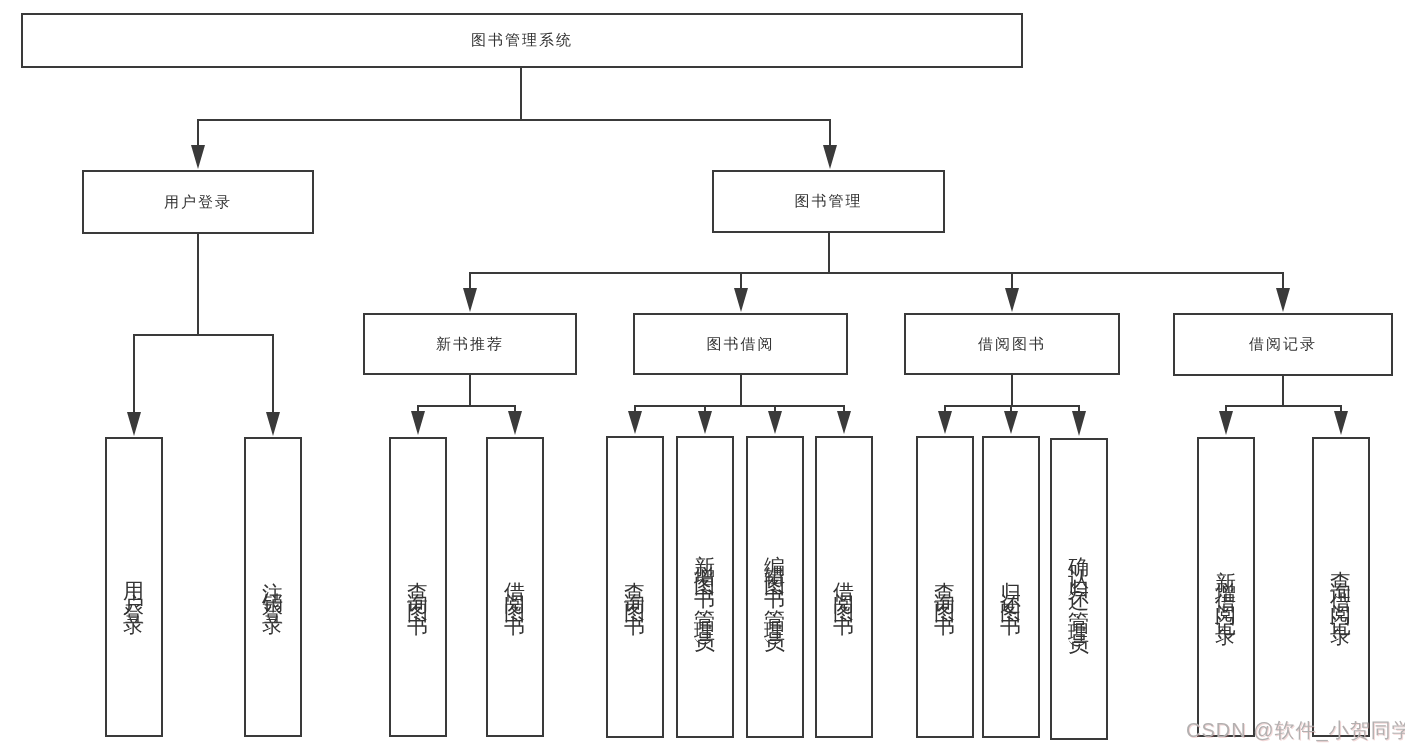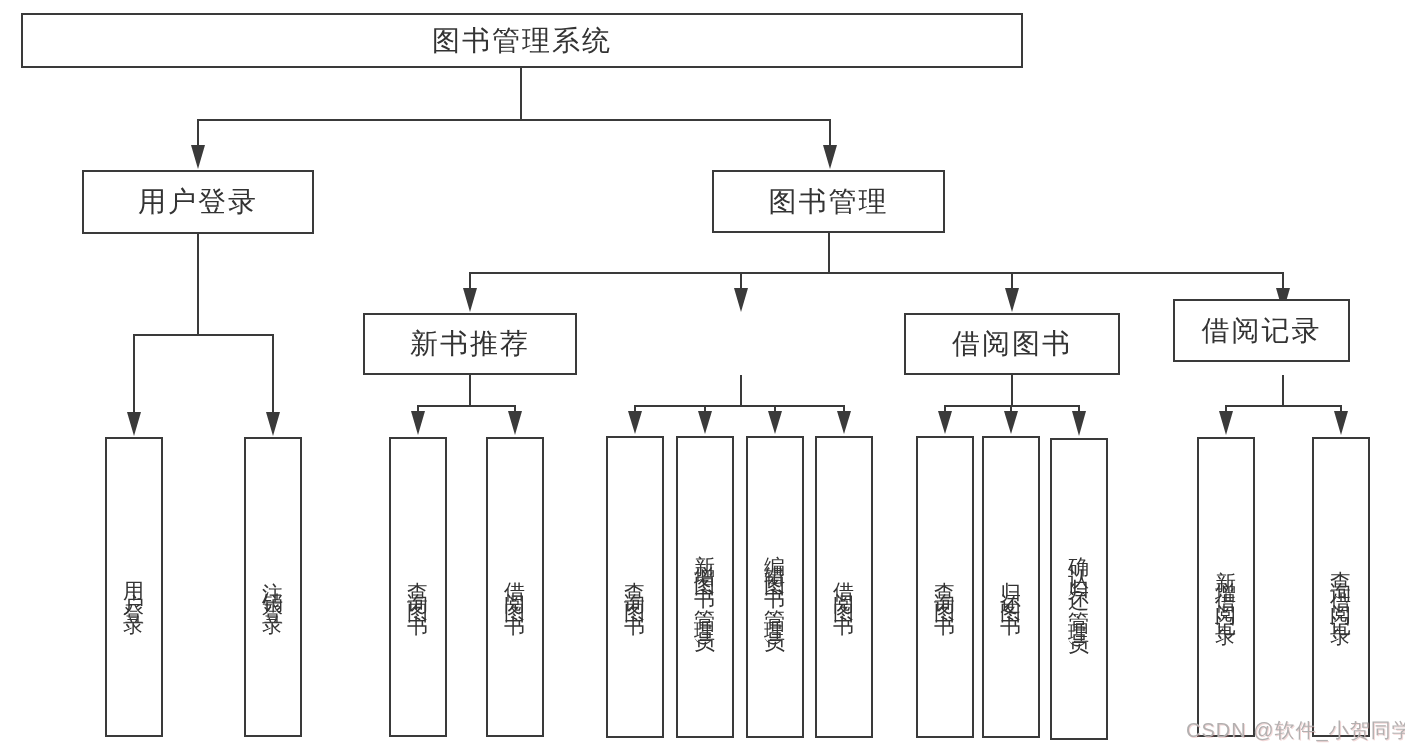--- a/index.html
+++ b/index.html
@@ -10,21 +10,21 @@
   }
   *{box-sizing:border-box;margin:0;padding:0;}
   html,body{width:1405px;height:747px;background:var(--bg);overflow:hidden;
     font-family:"Liberation Sans","DejaVu Sans",sans-serif;}
   .canvas{position:relative;width:1405px;height:747px;background:var(--bg);}
   .connectors{position:absolute;left:0;top:0;width:1405px;height:747px;display:block;}
   .connectors line{stroke:var(--line);stroke-width:2;}
   .connectors polygon{fill:var(--line);stroke:none;}
   .node{position:absolute;border:2px solid var(--line);background:#ffffff;
     display:flex;align-items:center;justify-content:center;color:var(--text);}
-  .hnode .label{font-size:28px;letter-spacing:2px;white-space:nowrap;}
+  .hnode .label{font-size:15px;letter-spacing:2px;white-space:nowrap;}
   .vnode .vlabel{writing-mode:vertical-rl;text-orientation:mixed;
     font-size:21px;letter-spacing:11px;line-height:1;white-space:nowrap;}
   .watermark{position:absolute;left:1186px;top:717px;font-size:20px;letter-spacing:1px;
     color:var(--wm);white-space:nowrap;text-shadow:1px 1px 0 rgba(214,120,120,0.28);}
 </style>
 </head>
 <body>
 
 <div class="canvas">
 
@@ -104,24 +104,27 @@
   <div class="node hnode" style="left:82px;top:170px;width:232px;height:64px">
     <span class="label">用户登录</span>
   </div>
   <div class="node hnode" style="left:363px;top:313px;width:214px;height:62px">
     <span class="label">新书推荐</span>
   </div>
 
   <div class="node hnode" style="left:712px;top:170px;width:233px;height:63px">
     <span class="label">图书管理</span>
   </div>
+  <div class="node hnode" style="left:633px;top:313px;width:215px;height:62px">
+    <span class="label">图书借阅</span>
+  </div>
   <div class="node hnode" style="left:904px;top:313px;width:216px;height:62px">
     <span class="label">借阅图书</span>
   </div>
-  <div class="node hnode" style="left:1173px;top:299px;width:177px;height:63px">
+  <div class="node hnode" style="left:1173px;top:313px;width:220px;height:63px">
     <span class="label">借阅记录</span>
   </div>
 
   <div class="node vnode" style="left:105px;top:437px;width:58px;height:300px">
     <span class="vlabel">用户登录</span>
   </div>
   <div class="node vnode" style="left:244px;top:437px;width:58px;height:300px">
     <span class="vlabel">注销登录</span>
   </div>
 

